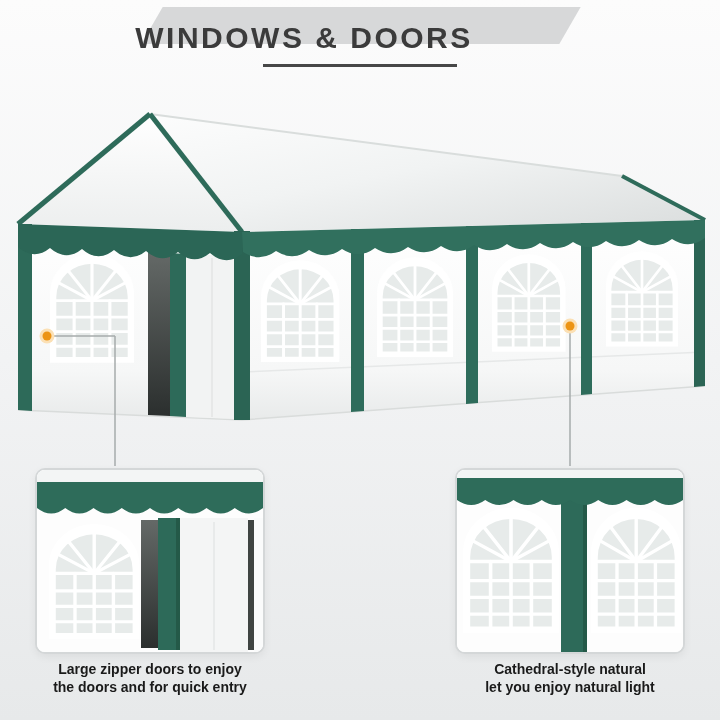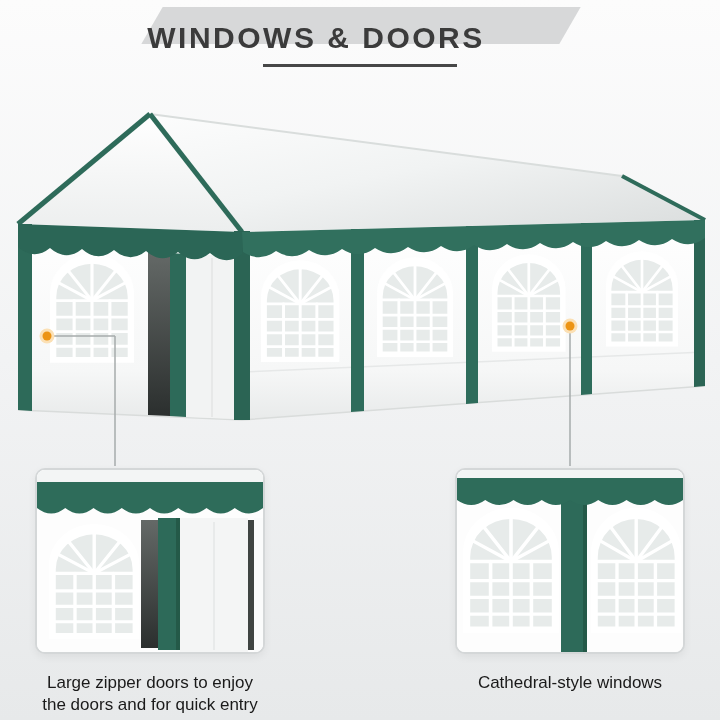--- a/index.html
+++ b/index.html
@@ -27,21 +27,20 @@
   .title {
     position: absolute;
     top: 21px;
     left: 0;
     width: 608px;
     text-align: center;
     font-size: 30px;
     font-weight: 800;
     letter-spacing: 2.5px;
     color: #3b3b3b;
-    margin-left: 12px;
   }
 
   .underline {
     position: absolute;
     top: 64px;
     left: 263px;
     width: 194px;
     height: 3px;
     background: #474747;
   }
@@ -58,25 +57,24 @@
     overflow: hidden;
     box-shadow: 0 3px 8px rgba(0,0,0,0.06);
   }
   .box-doors { left: 35px; top: 468px; }
   .box-windows { left: 455px; top: 468px; }
 
   .caption {
     position: absolute;
     width: 300px;
     text-align: center;
-    font-size: 17px;
-    font-weight: 400;
+    font-size: 14px;
+    font-weight: 700;
     color: #1a1a1a;
     line-height: 1.32;
-    margin-top: 12px;
   }
   .cap-doors { left: 0px; top: 660px; }
   .cap-windows { left: 420px; top: 660px; }
 </style>
 </head>
 <body>
 
 <div class="page">
 
   <div class="banner"></div>
@@ -224,16 +222,17 @@
                q -14 10 -28.25 0 q -14 10 -28.25 0 q -14 10 -28.25 0 q -14 10 -28.25 0
                q -14 10 -28.25 0 q -14 10 -28.25 0 q -14 10 -28.25 0 q -14 10 -28.25 0 Z" fill="#2e6c5a"></path>
     </svg>
   </div>
 
   <p class="caption cap-doors">
     <span>Large zipper doors to enjoy</span><br>
     <span>the doors and for quick entry</span>
   </p>
   <p class="caption cap-windows">
-    <span>Cathedral-style windows</span><br>
+    <span>Cathedral-style natural</span><br>
+    <span>let you enjoy natural light</span>
   </p>
 
 </div>
 
 </body></html>

